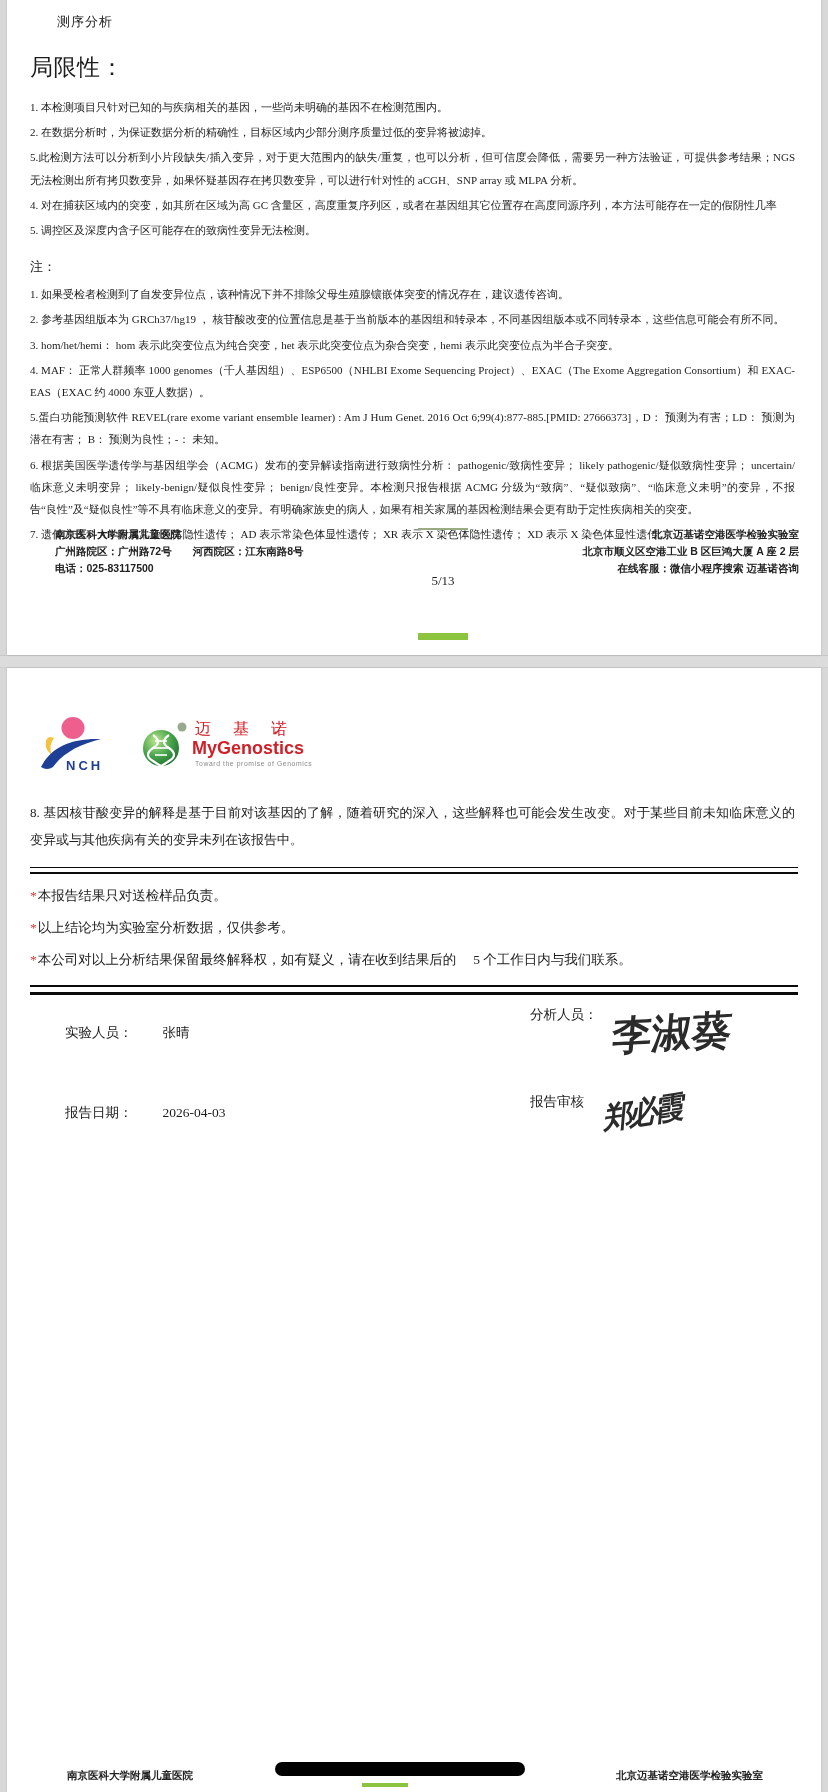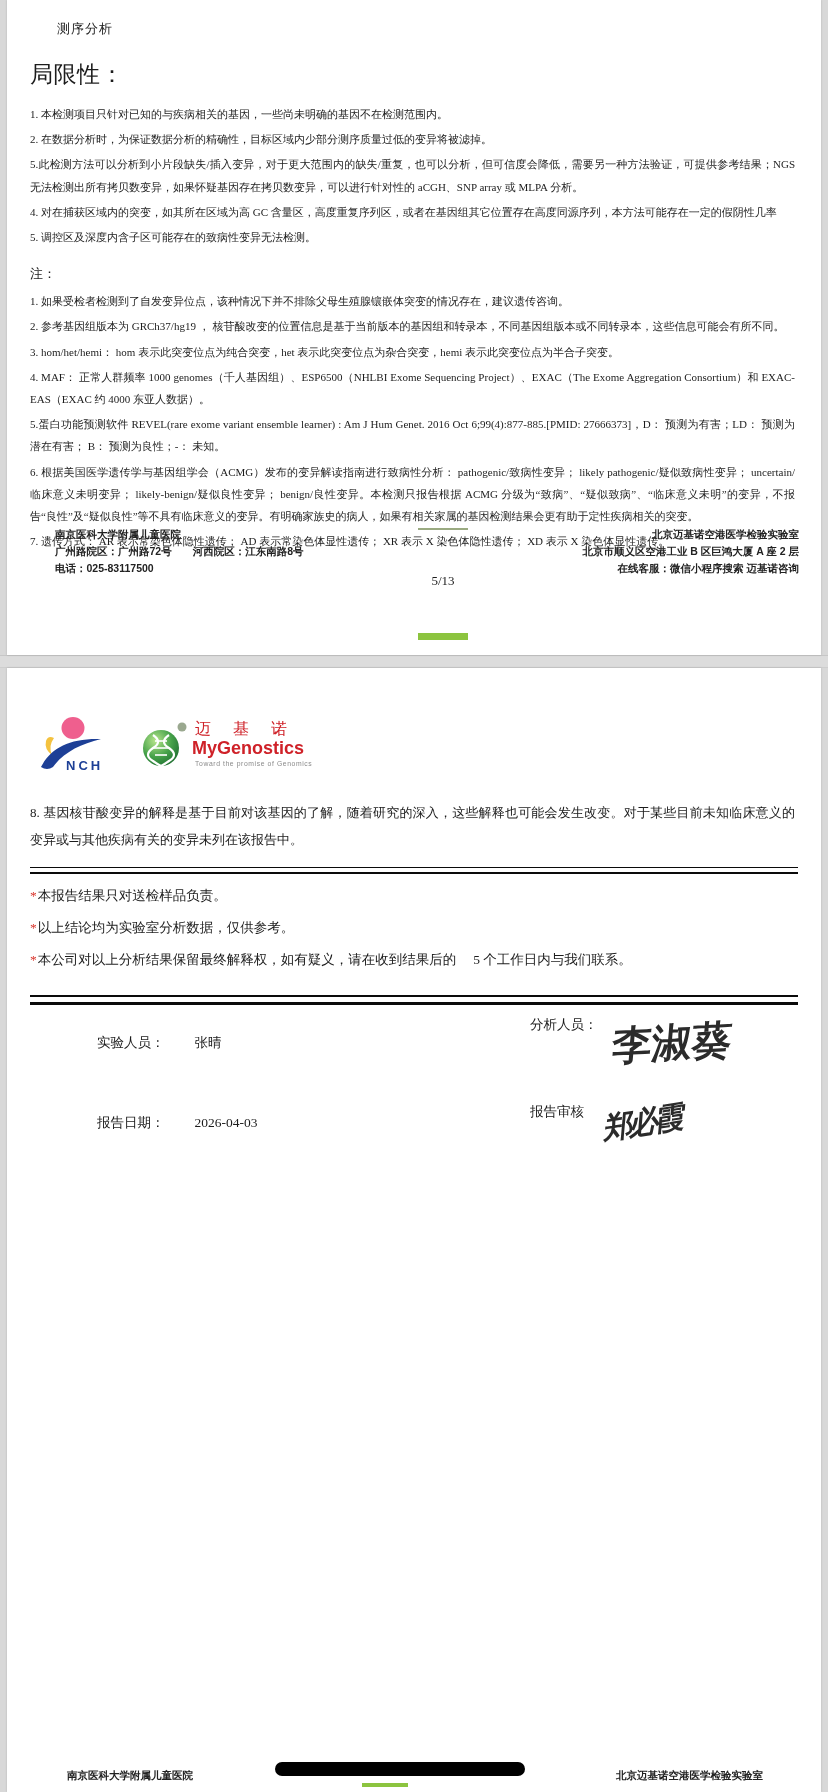--- a/index.html
+++ b/index.html
@@ -22,21 +22,21 @@
   .page-gap{
     height:13px;width:828px;
     background:#dcdcdc;
     border-top:1px solid #c7c7c7;
     border-bottom:1px solid #cecece;
     box-sizing:border-box;
   }
   .page6{height:1124px;overflow:hidden;}
 
   .frag{
-    padding-top:20px;margin-left:50px;
+    padding-top:13px;margin-left:50px;
     font-size:13px;letter-spacing:1px;
   }
   .sec-heading{
     margin:21px 0 13px 23px;
     font-size:23px;font-weight:normal;
     font-family:"Liberation Sans","DejaVu Sans",sans-serif;
     letter-spacing:.5px;
   }
   .body-text{
     margin:0 26px 0 23px;
@@ -75,27 +75,27 @@
     margin:26px 26px 0 23px;
     font-size:13px;line-height:27px;text-align:justify;
   }
   .disc-box{margin:14px 23px 0 23px;}
   .rule-top{height:4px;border-top:1.5px solid #0a0a0a;border-bottom:2px solid #0a0a0a;}
   .rule-bot{height:5px;border-top:2px solid #0a0a0a;border-bottom:3px solid #0a0a0a;}
   .disc{
     margin:0;padding:2px 0 0 0;
     font-size:13.5px;line-height:30px;text-align:left;
   }
-  .disc-inner{padding:5px 0 20px 0;}
+  .disc-inner{padding:5px 0 10px 0;}
   .star{color:#D9342B;margin-right:1px;}
 
   .sign-row{position:relative;margin:0 0 0 0;height:60px;}
   .row1{margin-top:8px;}
   .row2{margin-top:24px;height:52px;}
-  .sr-left{position:absolute;left:58px;top:50%;transform:translateY(-50%);font-size:13.5px;margin-left:32px;}
+  .sr-left{position:absolute;left:58px;top:50%;transform:translateY(-50%);font-size:13.5px;}
   .sr-left .val{margin-left:30px;}
   .sr-right{position:absolute;left:523px;top:50%;transform:translateY(-50%);display:flex;align-items:flex-start;font-size:13.5px;white-space:nowrap;}
   .sig{
     display:inline-block;
     font-family:"DejaVu Serif","Liberation Serif",serif;
     font-weight:bold;color:#2b2b2b;
   }
   .sig1{font-size:40px;margin-left:14px;transform:rotate(-3deg) skewX(-8deg);}
   .sig2{font-size:30px;margin-left:20px;transform:rotate(-9deg) skewX(-14deg);letter-spacing:-4px;}
 

